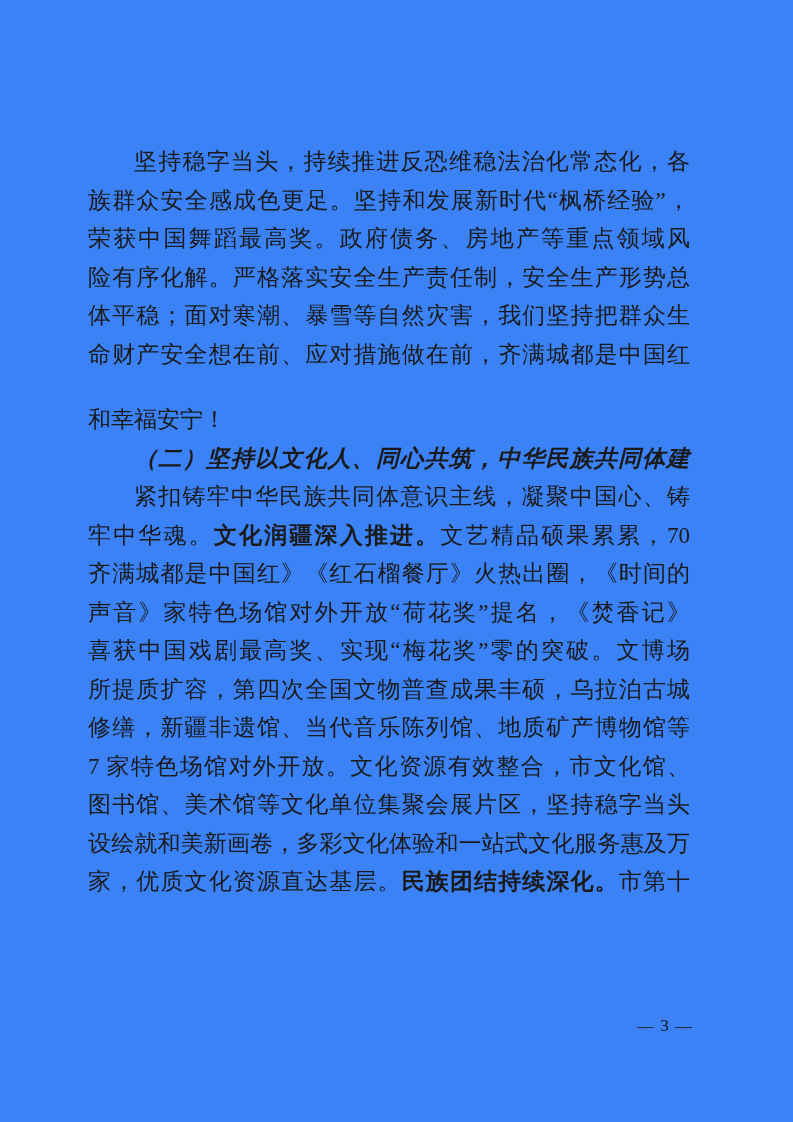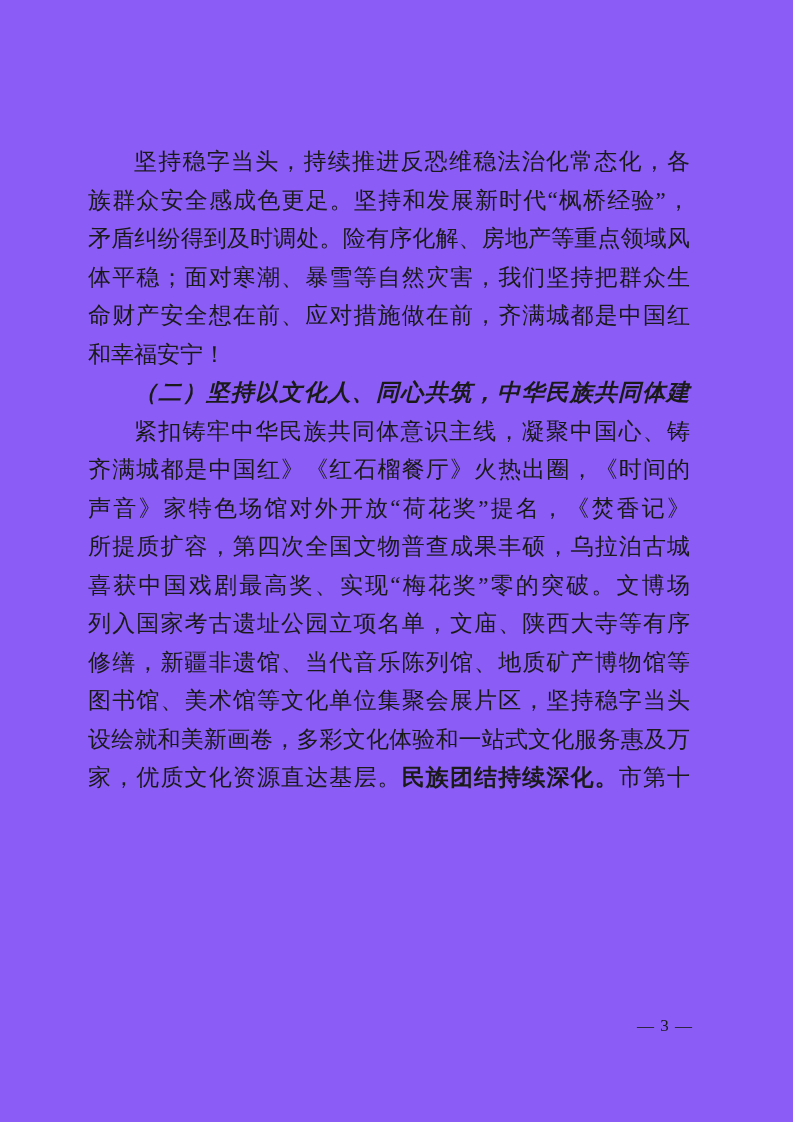--- a/index.html
+++ b/index.html
@@ -4,21 +4,21 @@
 <style>
   html, body {
     margin: 0;
     padding: 0;
     background: #e8e8e8;
   }
   .page {
     position: relative;
     width: 793px;
     height: 1122px;
-    background: #8b5cf6;
+    background: #3b82f6;
     margin: 0 auto;
     overflow: hidden;
     font-family: "Liberation Serif", "DejaVu Serif", serif;
     color: #1a1a1a;
   }
   .text-block {
     position: absolute;
     left: 88px;
     top: 143px;
     width: 602px;
@@ -30,20 +30,21 @@
     white-space: nowrap;
     text-align: justify;
     text-align-last: justify;
     text-justify: inter-character;
   }
   .line.first {
     text-indent: 2em;
   }
   .line.short {
     text-align-last: left;
+    margin-top: 27px;
   }
   .seg-bold {
     font-weight: 700;
   }
   .heading-line {
     font-weight: 700;
     letter-spacing: 0.5px;
     font-style: italic;
   }
   .page-footer {
@@ -56,30 +57,32 @@
     color: #1a1a1a;
   }
 </style>
 </head>
 <body>
 
 <div class="page">
   <main class="text-block">
       <div class="line first"><span class="seg-normal">坚持稳字当头，持续推进反恐维稳法治化常态化，各</span></div>
       <div class="line"><span class="seg-normal">族群众安全感成色更足。坚持和发展新时代“枫桥经验”，</span></div>
-      <div class="line"><span class="seg-normal">矛盾纠纷得到及时调处。险有序化解、房地产等重点领域风</span></div>
+      <div class="line"><span class="seg-normal">荣获中国舞蹈最高奖。政府债务、房地产等重点领域风</span></div>
+      <div class="line"><span class="seg-normal">险有序化解。严格落实安全生产责任制，安全生产形势总</span></div>
       <div class="line"><span class="seg-normal">体平稳；面对寒潮、暴雪等自然灾害，我们坚持把群众生</span></div>
       <div class="line"><span class="seg-normal">命财产安全想在前、应对措施做在前，齐满城都是中国红</span></div>
       <div class="line short"><span class="seg-normal">和幸福安宁！</span></div>
       <div class="line heading-line first"><span class="seg-bold">（二）坚持以文化人、同心共筑，中华民族共同体建</span></div>
       <div class="line first"><span class="seg-normal">紧扣铸牢中华民族共同体意识主线，凝聚中国心、铸</span></div>
+      <div class="line"><span class="seg-normal">牢中华魂。</span><span class="seg-bold">文化润疆深入推进。</span><span class="seg-normal">文艺精品硕果累累，70</span></div>
       <div class="line"><span class="seg-normal">齐满城都是中国红》《红石榴餐厅》火热出圈，《时间的</span></div>
       <div class="line"><span class="seg-normal">声音》家特色场馆对外开放“荷花奖”提名，《焚香记》</span></div>
+      <div class="line"><span class="seg-normal">喜获中国戏剧最高奖、实现“梅花奖”零的突破。文博场</span></div>
       <div class="line"><span class="seg-normal">所提质扩容，第四次全国文物普查成果丰硕，乌拉泊古城</span></div>
-      <div class="line"><span class="seg-normal">喜获中国戏剧最高奖、实现“梅花奖”零的突破。文博场</span></div>
-      <div class="line"><span class="seg-normal">列入国家考古遗址公园立项名单，文庙、陕西大寺等有序</span></div>
       <div class="line"><span class="seg-normal">修缮，新疆非遗馆、当代音乐陈列馆、地质矿产博物馆等</span></div>
+      <div class="line"><span class="seg-normal">7 家特色场馆对外开放。文化资源有效整合，市文化馆、</span></div>
       <div class="line"><span class="seg-normal">图书馆、美术馆等文化单位集聚会展片区，坚持稳字当头</span></div>
       <div class="line"><span class="seg-normal">设绘就和美新画卷，多彩文化体验和一站式文化服务惠及万</span></div>
       <div class="line"><span class="seg-normal">家，优质文化资源直达基层。</span><span class="seg-bold">民族团结持续深化。</span><span class="seg-normal">市第十</span></div>
     </main>
   <footer class="page-footer">— 3 —</footer>
 </div>
 
 </body></html>

